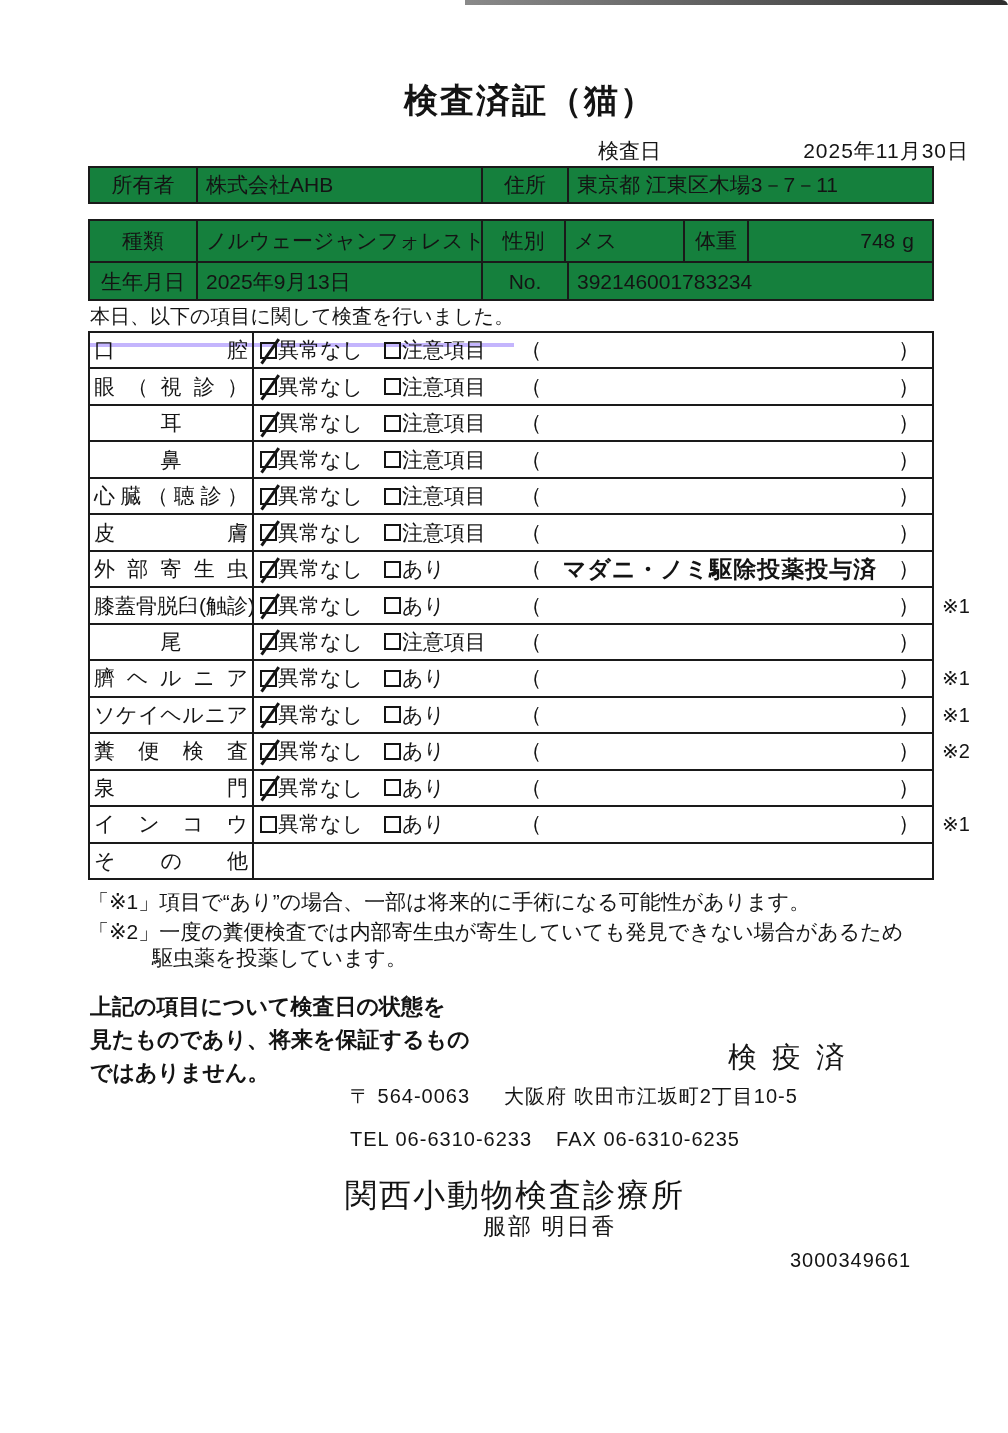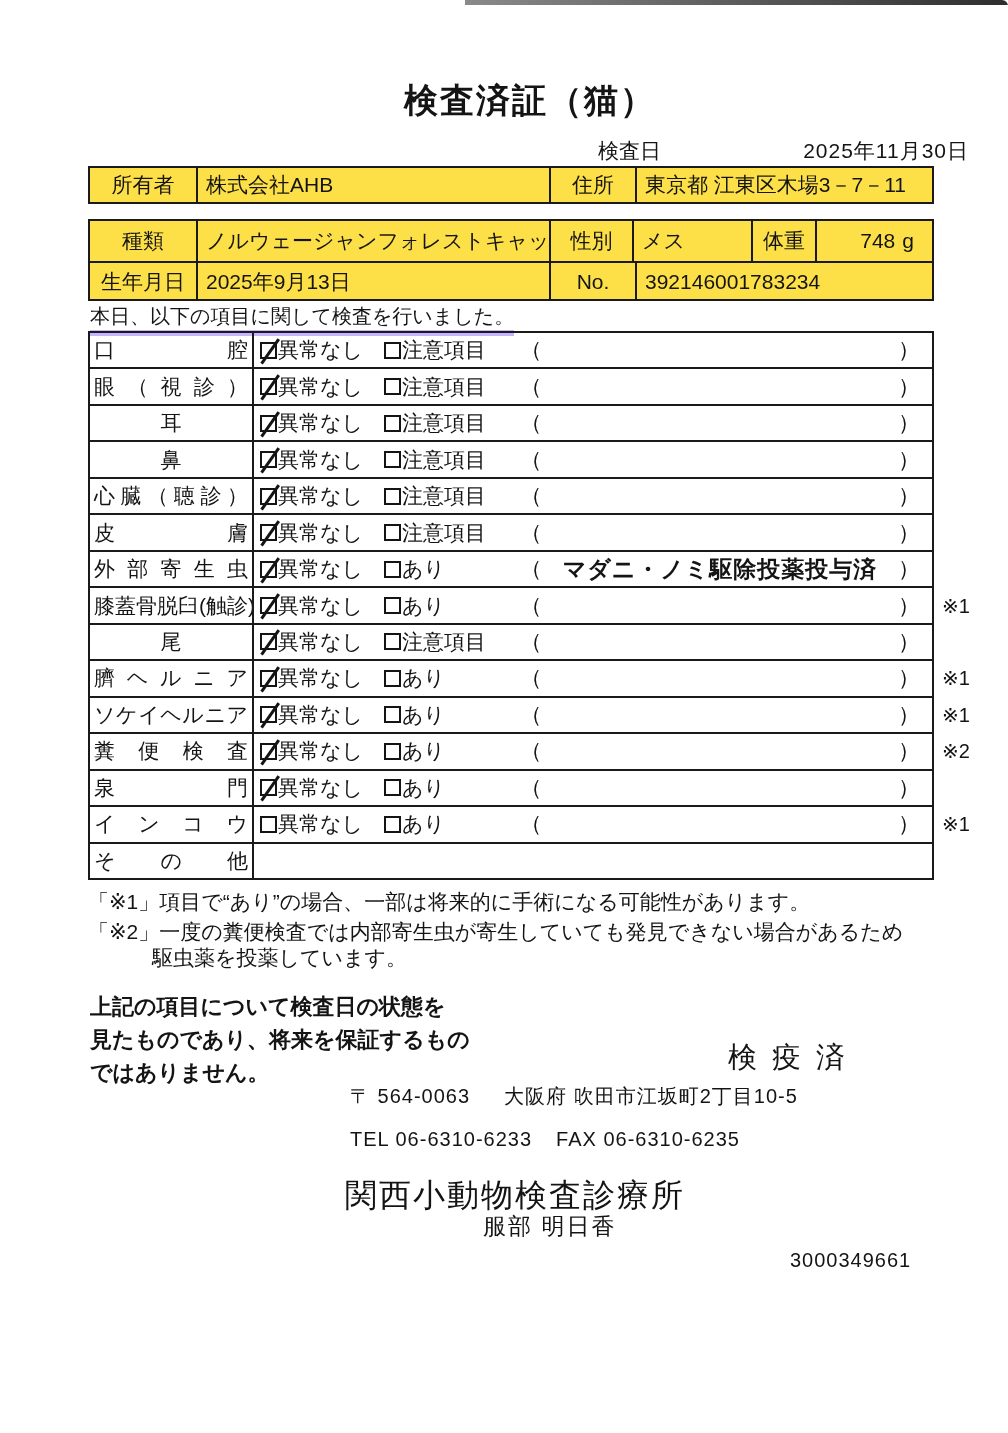--- a/index.html
+++ b/index.html
@@ -10,37 +10,37 @@
   .scan-strip { position:absolute; top:0; left:465px; width:543px; height:5px;
     background:linear-gradient(90deg,#8a8a8a,#2e2e2e); }
 
   .title { position:absolute; top:78px; left:0; width:100%; text-align:center;
     padding-left:52px; font-size:34px; font-weight:bold; letter-spacing:2px; }
 
   .date-row { position:absolute; top:137px; left:0; width:100%; height:26px; font-size:21px; }
   .date-label { position:absolute; left:598px; }
   .date-value { position:absolute; right:39px; letter-spacing:1px;margin-left:35px; }
 
-  .tbl { position:absolute; left:88px; width:846px; border:2.5px solid #1a1a1a; background:#fde047; }
+  .tbl { position:absolute; left:88px; width:846px; border:2.5px solid #1a1a1a; background:#15803d; }
   .trow { display:flex; }
   .trow + .trow { border-top:2px solid #1a1a1a; }
   .cell { display:flex; align-items:center; font-size:21px; padding:0 8px;
     border-right:2px solid #1a1a1a; overflow:hidden; white-space:nowrap; }
   .cell.last { border-right:none; }
   .cell.th { justify-content:center; padding:0 2px; }
   .owner-table { top:166px; height:38px; }
   .owner-table .trow { height:100%; }
   .pet-table { top:219px; height:82px; }
   .pet-table .trow { height:40px;justify-content:flex-end; }
-  .w108{width:108px;} .w331{width:353px;} .w86{width:86px;} .w321{width:321px; flex:1;}
+  .w108{width:108px;} .w331{width:285px;} .w86{width:86px;} .w321{width:321px; flex:1;}
   .w83{width:83px;} .w95{width:119px;} .w64{width:64px;} .w165{width:165px; flex:1;}
   .weight-cell { justify-content:flex-end; gap:7px; padding-right:18px; }
 
   .intro { position:absolute; top:303px; left:90px; font-size:20px; }
-  .intro span { border-bottom:6px solid #c4b5fd; padding-bottom:0; display:inline-block; }
+  .intro span { border-bottom:4px solid #c4b5fd; padding-bottom:13px; display:inline-block; }
 
   .exam-table { position:absolute; top:331px; left:88px; width:846px; height:549px;
     border:2.5px solid #1a1a1a; display:flex; flex-direction:column; }
   .exam-row { flex:1; display:flex; position:relative; }
   .exam-row + .exam-row { border-top:2px solid #1a1a1a; }
   .row-label { width:164px; border-right:2px solid #1a1a1a; font-size:21px;
     display:flex; align-items:center; padding:0 4px; overflow:hidden; }
   .row-label.justify { justify-content:space-between; }
   .row-label.center-single { justify-content:center; }
   .row-content { flex:1; display:flex; align-items:center; padding-left:6px; }

